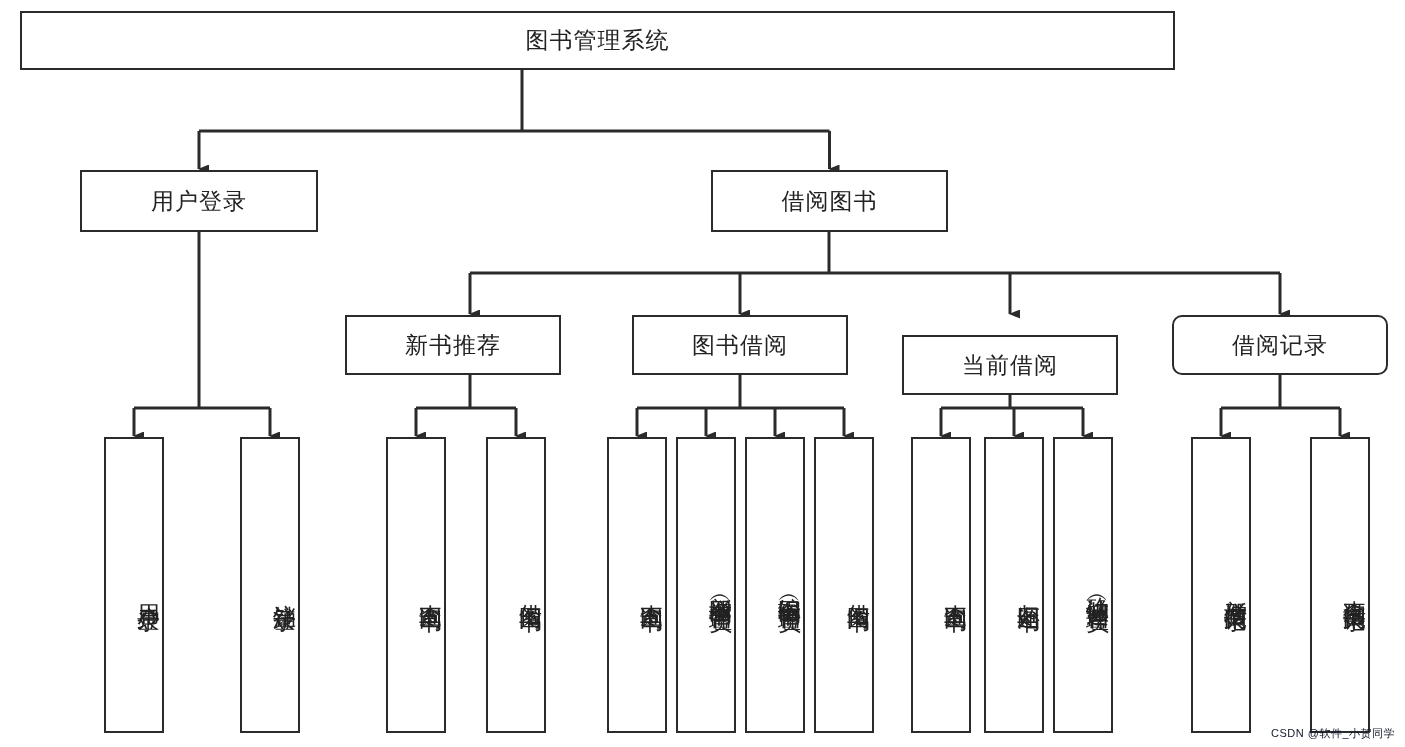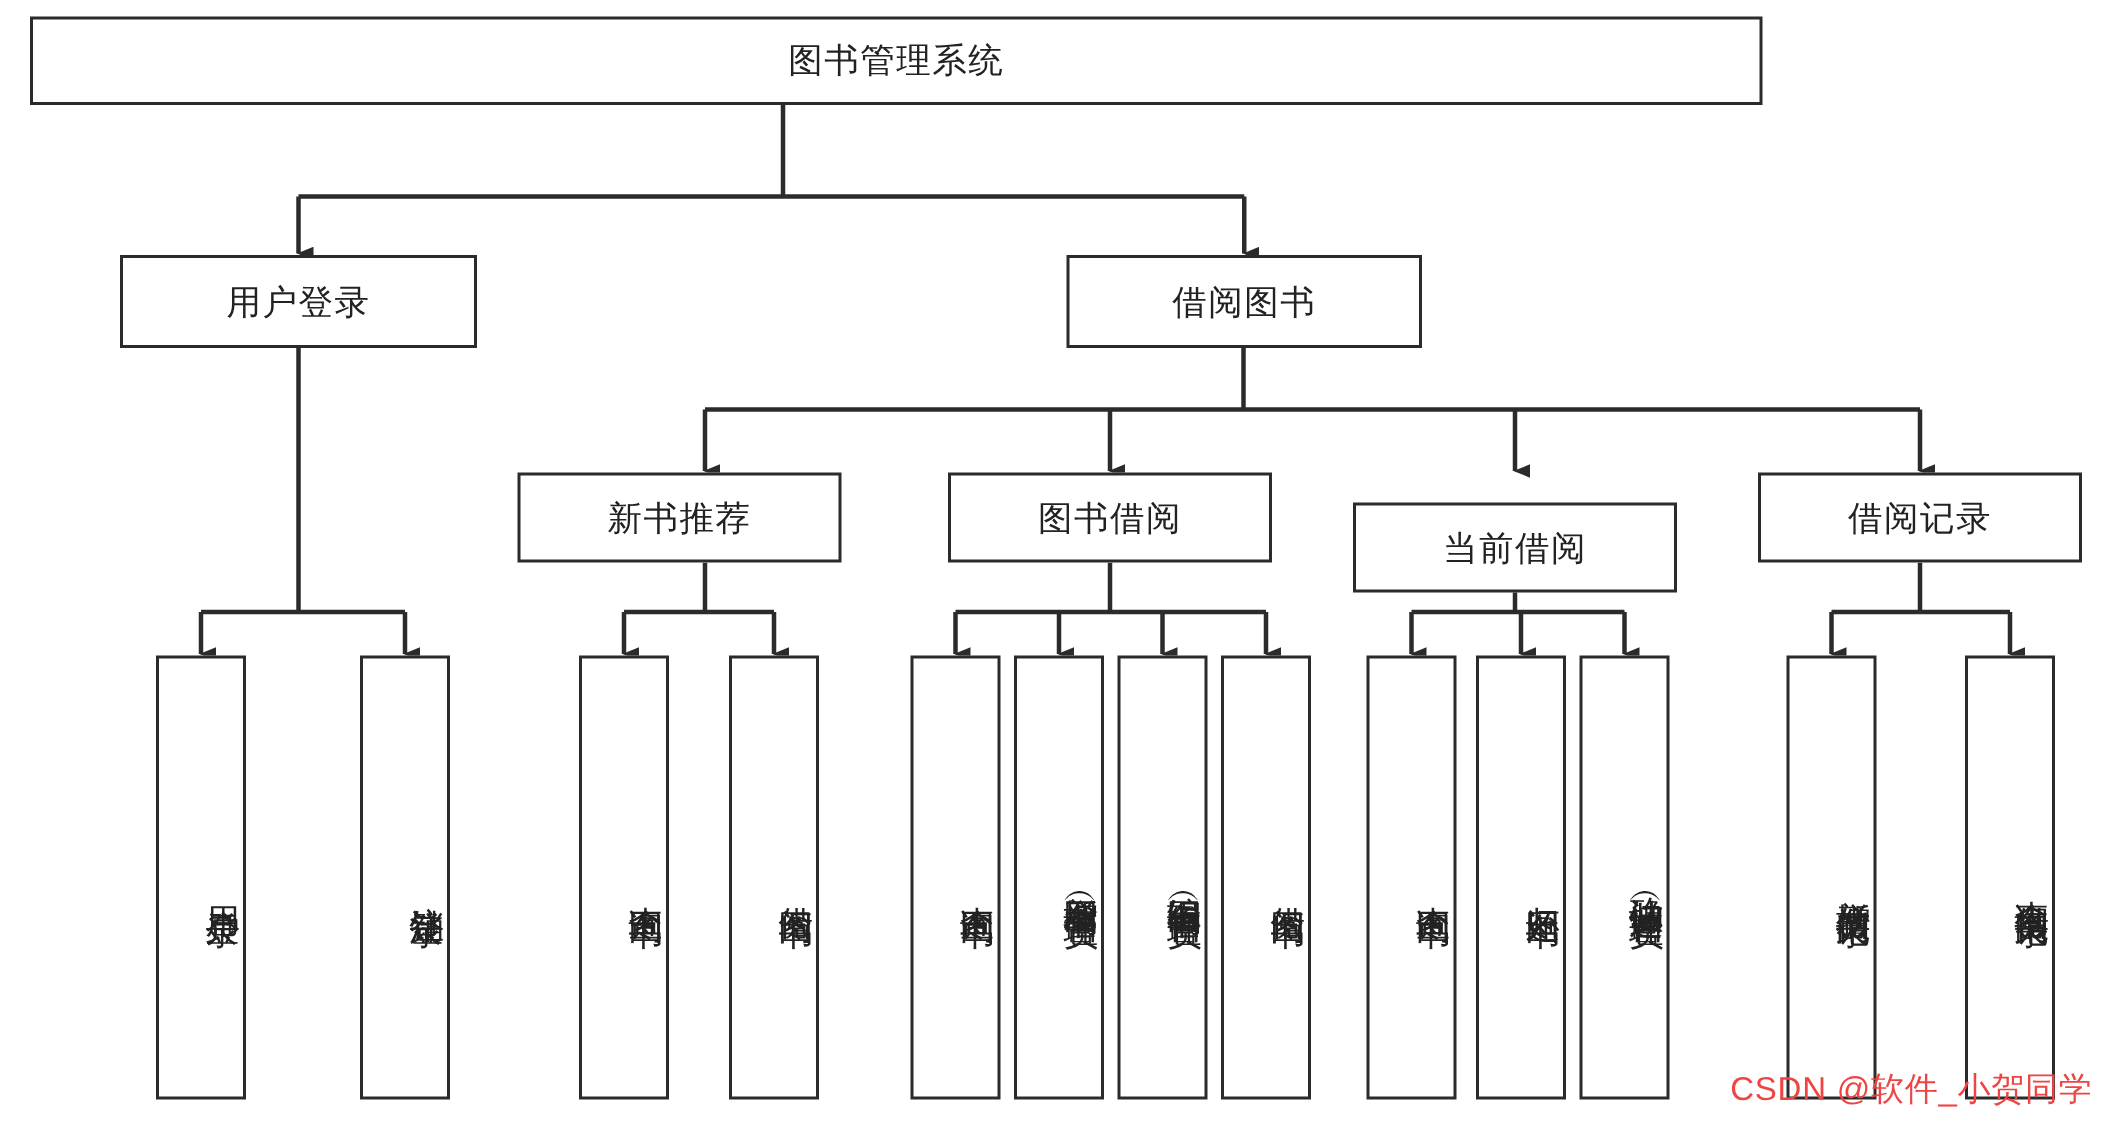--- a/index.html
+++ b/index.html
@@ -15,21 +15,21 @@
   .node.horiz{font-size:23px;color:#222;letter-spacing:1px;}
   .node.vert{
     writing-mode:vertical-rl;text-orientation:upright;
     font-size:23px;color:#222;
     align-items:flex-start;justify-content:center;
     padding-top:10px;line-height:1.18;letter-spacing:2px;
   }
   .node.vert.tall{padding-top:6px;}
   .watermark{
     position:absolute;right:10px;bottom:6px;
-    font-size:22px;color:#ef4444;letter-spacing:.5px;
+    font-size:11px;color:#0f172a;letter-spacing:.5px;
     white-space:nowrap;pointer-events:none;
   }
 </style>
 </head>
 <body>
 
 <svg id="diagram" viewBox="0 0 1405 747" xmlns="http://www.w3.org/2000/svg">
   <defs>
     <marker id="arrowhead" markerWidth="9" markerHeight="11" refX="4.5" refY="10" orient="auto" markerUnits="userSpaceOnUse">
       <path d="M0,0 L9,0 L4.5,11 Z" fill="#2b2b2b"></path>
@@ -84,21 +84,21 @@
     </div>
     <div class="node horiz" style="left: 345px; top: 315px; width: 216px; height: 60px;">
       <span>新书推荐</span>
     </div>
     <div class="node horiz" style="left: 632px; top: 315px; width: 216px; height: 60px;">
       <span>图书借阅</span>
     </div>
     <div class="node horiz" style="left: 902px; top: 315px; width: 216px; height: 60px; margin-top: 20px;">
       <span>当前借阅</span>
     </div>
-    <div class="node horiz" style="left: 1172px; top: 315px; width: 216px; height: 60px;">
+    <div class="node horiz" style="left: 1172px; top: 315px; width: 216px; height: 60px; border-radius: 10px;">
       <span>借阅记录</span>
     </div>
     <div class="node vert" style="left: 104px; top: 437px; width: 60px; height: 296px;">
       <span>用户登录</span>
     </div>
     <div class="node vert" style="left: 240px; top: 437px; width: 60px; height: 296px;">
       <span>注销登录</span>
     </div>
     <div class="node vert" style="left: 386px; top: 437px; width: 60px; height: 296px;">
       <span>查询图书</span>

